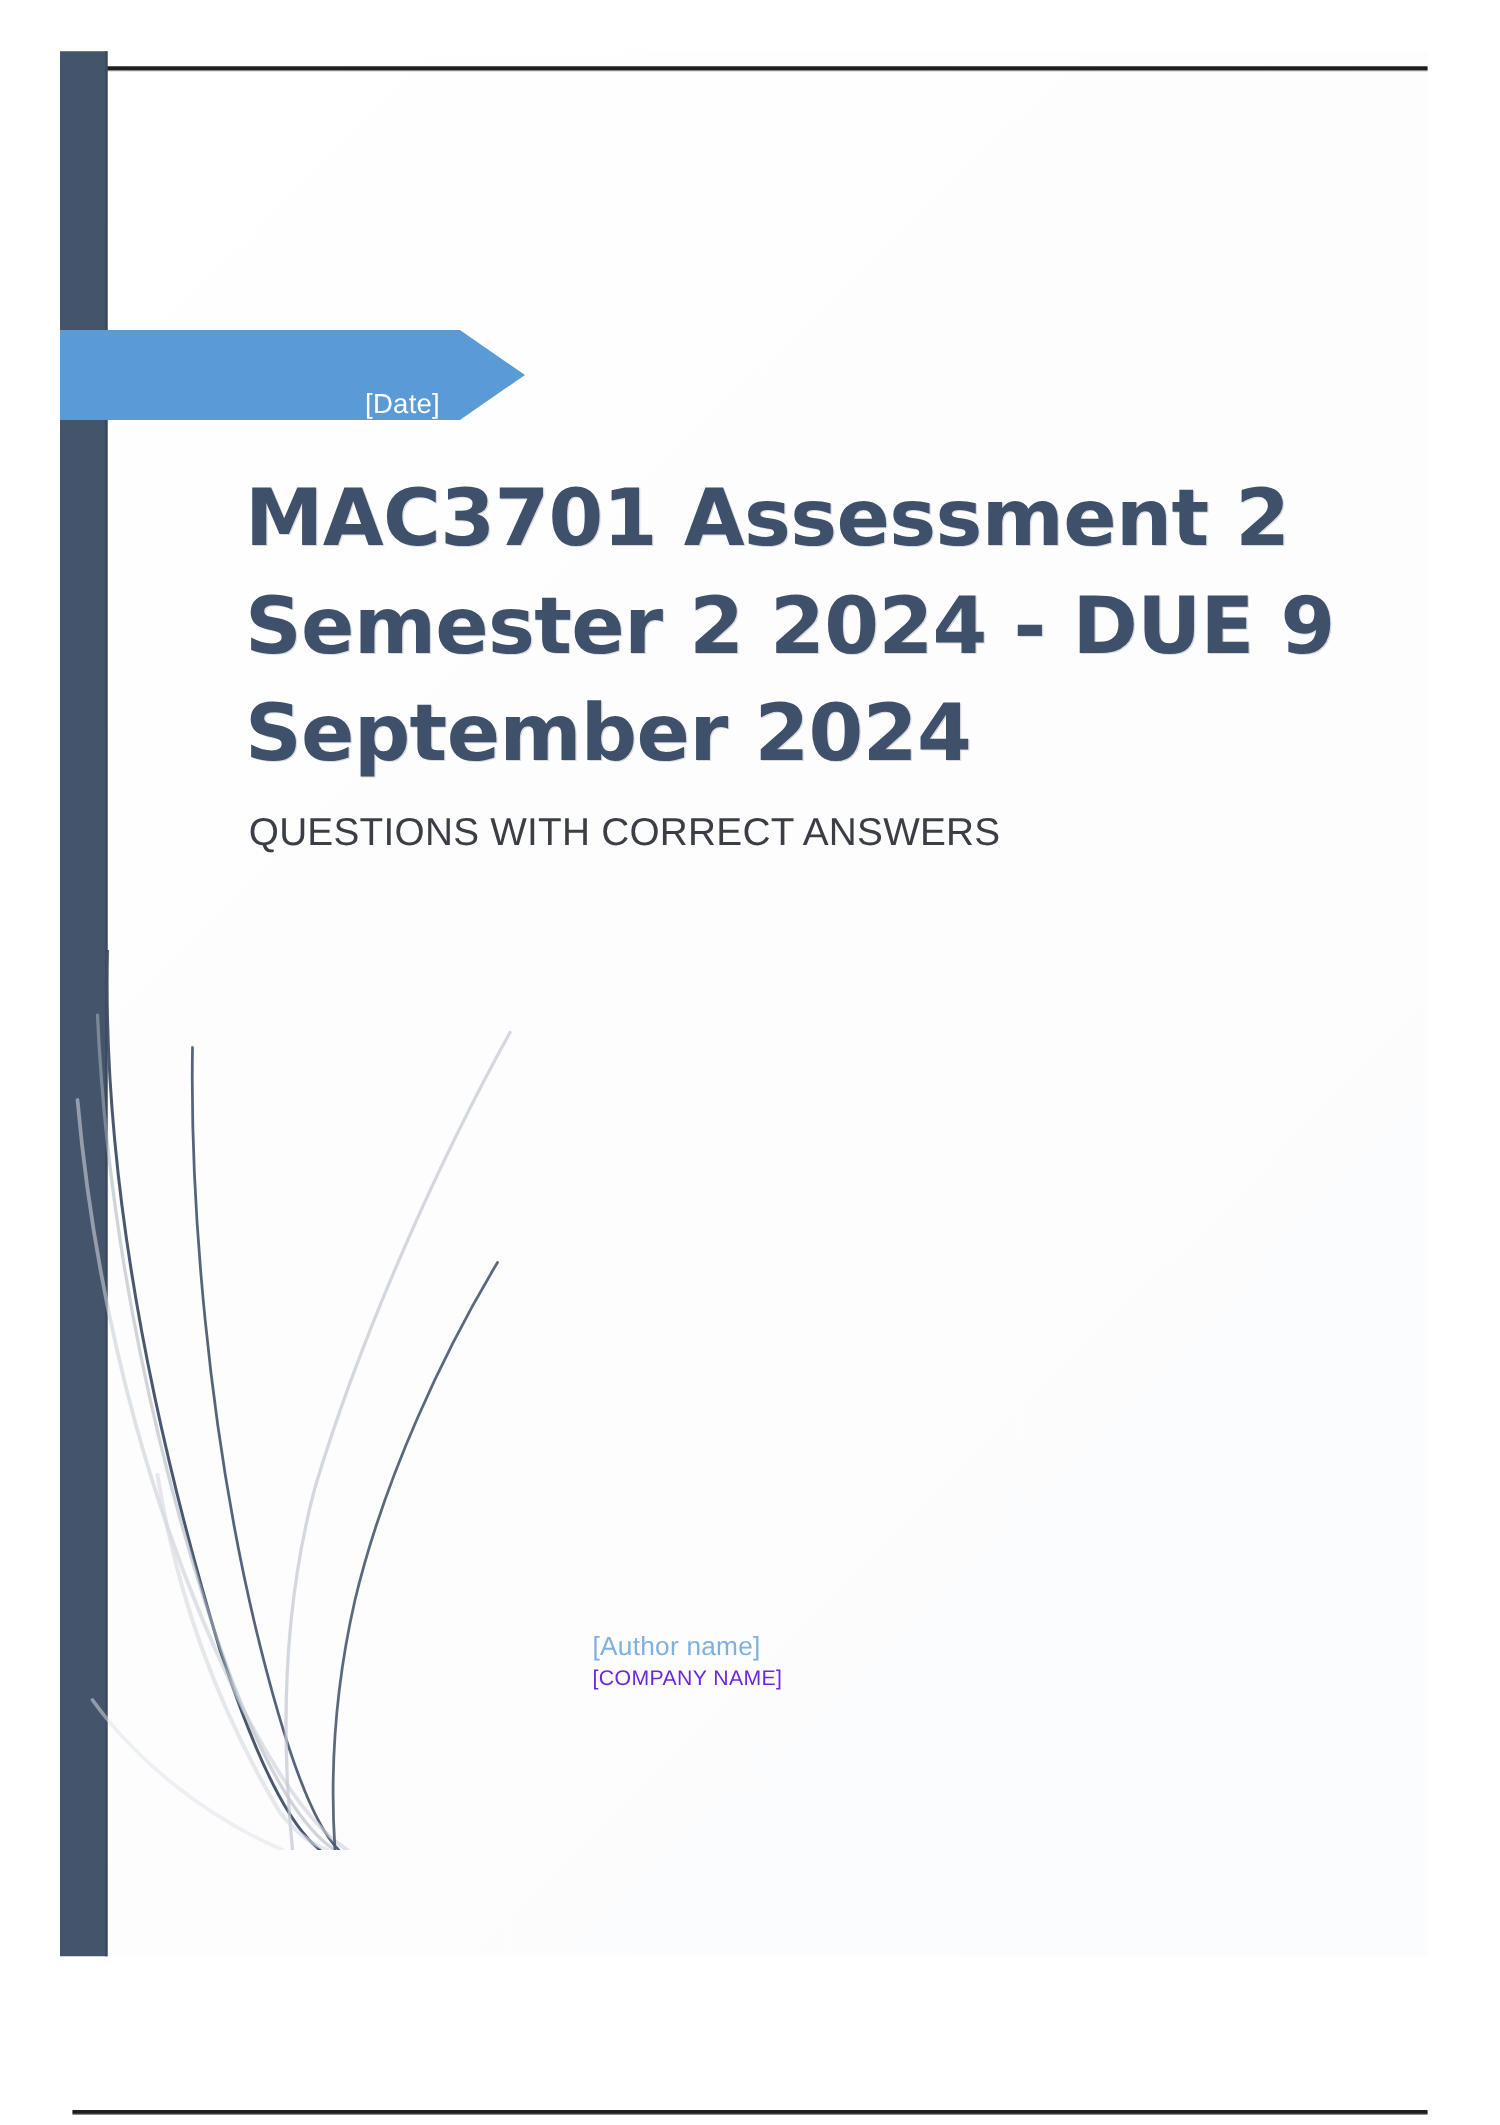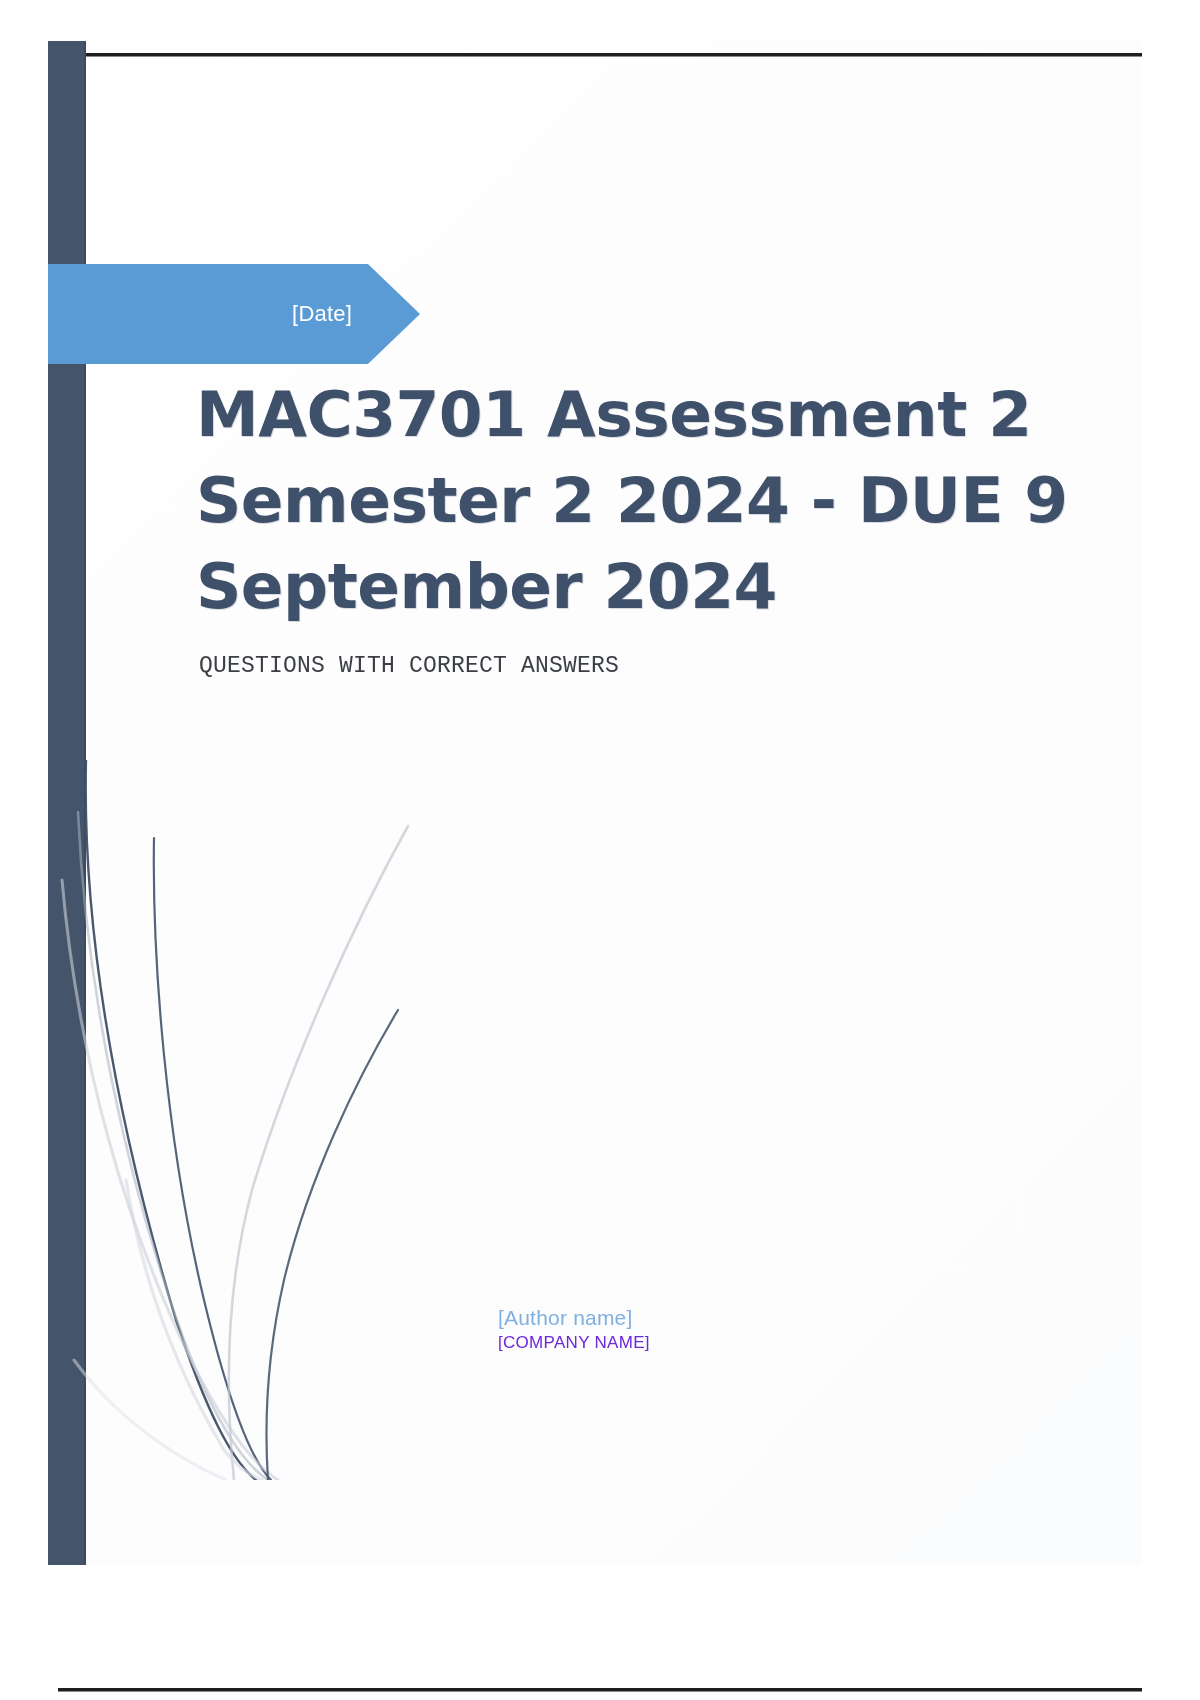--- a/index.html
+++ b/index.html
@@ -68,25 +68,25 @@
     height: 1524px;
     background: linear-gradient(135deg, #ffffff 0%, #fdfdfe 40%, #fbfcfd 100%);
   }
 
   
   #date-banner {
     position: absolute;
     left: 48px;
     top: 264px;
     width: 372px;
-    height: 100px;
+    height: 72px;
     background: #5b9bd5;
     clip-path: polygon(0 0, 86% 0, 100% 50%, 86% 100%, 0 100%);
     display: flex;
-    align-items: center;
+    align-items: flex-end;
     justify-content: flex-end;
     box-sizing: border-box;
     padding-right: 68px;
   }
   #date-banner .date-text {
     color: #ffffff;
     font-size: 22px;
     font-family: "Liberation Sans", sans-serif;
     letter-spacing: 0.2px;
     white-space: nowrap;
@@ -104,42 +104,42 @@
     font-family: "DejaVu Sans", sans-serif;
     font-weight: bold;
     font-size: 63px;
     line-height: 86px;
     color: #3f506a;
     letter-spacing: -0.5px;
     text-shadow: 1px 1px 0 rgba(120,130,150,0.28);
   }
   #doc-subtitle {
     margin: 18px 0 0 3px;
-    font-family: Liberation Mono, monospace;
+    font-family: Liberation Sans, sans-serif;
     font-weight: normal;
-    font-size: 23px;
+    font-size: 31px;
     line-height: 36px;
     color: #3b3f45;
     letter-spacing: 0.2px;
   }
 
   
   #grass-decor {
     position: absolute;
     left: 56px;
     top: 760px;
     width: 420px;
     height: 720px;
     pointer-events: none;
   }
 
   
   #author-block {
     position: absolute;
-    left: 498px;
+    left: 474px;
     top: 1305px;
     width: 420px;
   }
   #author-name {
     font-family: "Liberation Sans", sans-serif;
     font-size: 21px;
     line-height: 26px;
     color: #7fb0de;
     letter-spacing: 0.2px;
   }

